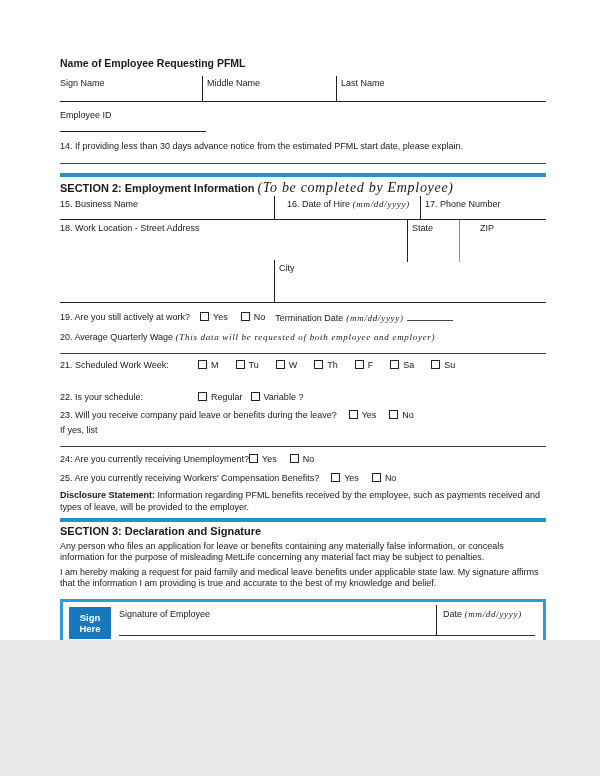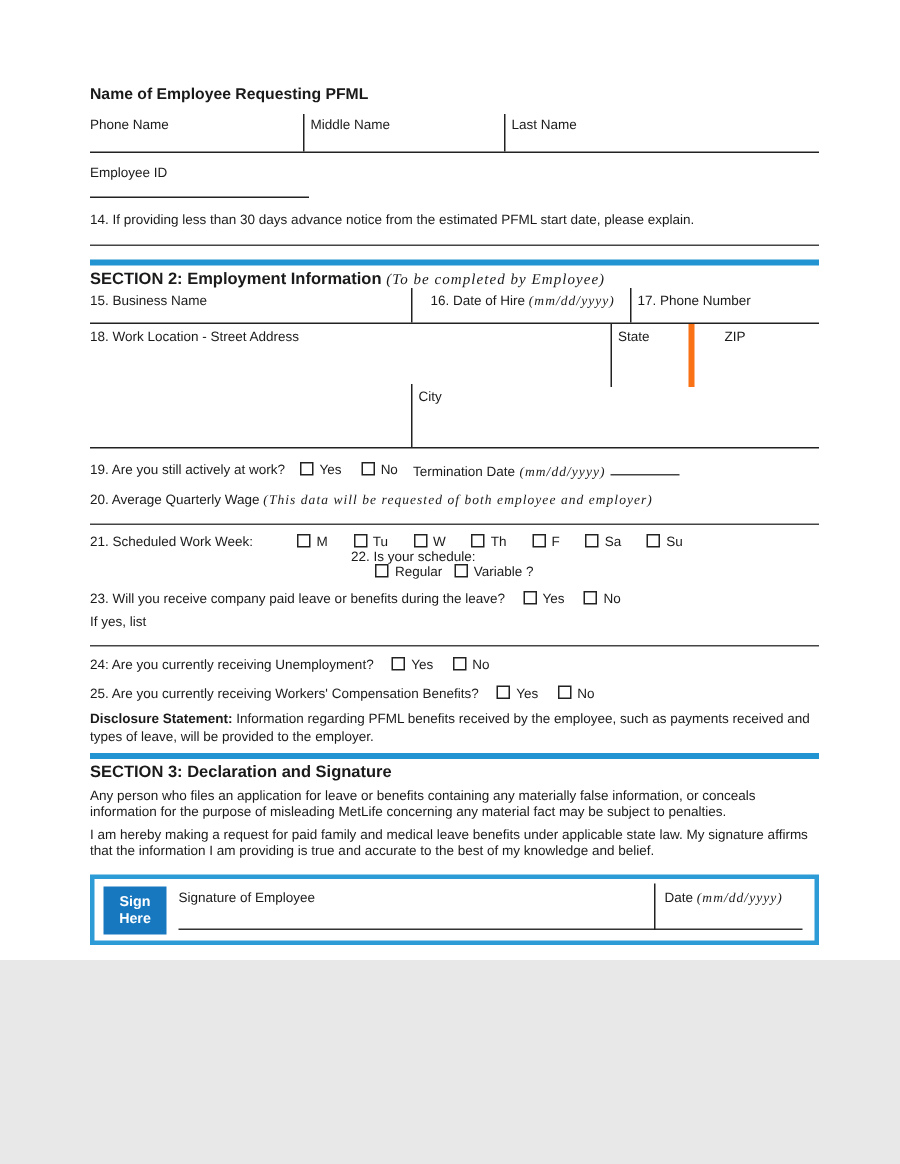--- a/index.html
+++ b/index.html
@@ -23,55 +23,55 @@
   .emp-id { margin-top:8px; font-size:9px; }
   .id-line { width:146px; height:12px; border-bottom:1px solid #222; margin-bottom:3px; }
 
   .q14 { margin-top:9px; font-size:9px; }
   .answer-line { height:13px; border-bottom:1px solid #444; }
 
   .blue-bar { height:4px; background:#2394D2; margin-top:9px; }
   .blue-bar.second { margin-top:5px; }
 
   .sec-heading { margin-top:3px; font-size:11px; font-weight:bold; }
-  .sec-heading .ital { font-weight:normal; font-size:10px; }
+  .sec-heading .ital { font-weight:normal; font-size:14px; }
 
   .tbl-row { display:flex; border-bottom:1px solid #222; }
   .tbl-cell { padding:3px 0 0 4px; font-size:9px; }
   .rowA .tbl-cell { height:23px; }
   .rowB .tbl-cell { height:42px; }
   .rowA .c1 { width:214px; padding-left:0; }
   .rowA .c2 { width:146px; border-left:1px solid #222;padding-left:12px; }
   .rowA .c3 { flex:1; border-left:1px solid #222; }
   .rowB .c1 { width:214px; padding-left:0; }
   .rowB .c2 { width:133px; border-left:1px solid #222;margin-top:40px; }
   .rowB .c3 { width:52px; border-left:1px solid #222; }
-  .rowB .c4 { flex:1; border-left:4px solid #f97316;padding-left:20px; }
+  .rowB .c4 { flex:1; border-left:1px solid #f97316;padding-left:20px; }
 
   .q-row { display:flex; align-items:center; font-size:9px; }
   .cb { display:inline-flex; gap:4px; }
   .box { width:9px; height:9px; border:1px solid #222; background:#fff; flex:none; }
 
   .q19 { margin-top:7px; gap:10px; }
   .term-wrap { display:flex; align-items:baseline; gap:3px; }
   .term-line { display:inline-block; width:46px; border-bottom:1px solid #444; height:11px; }
 
   .q20 { margin-top:9px; }
   .hr-dark { border:none; border-top:1.5px solid #444; margin-top:11px; }
 
   .q21 { margin-top:6px; }
   .q21 .lbl, .q22 .lbl { width:138px; flex:none; }
   .opts { display:flex; gap:17px; }
-  .q22 { margin-top:0;flex-direction:column; }
+  .q22 { margin-top:22px; }
   .q22 .opts { gap:8px; }
   .q23 { margin-top:8px; gap:12px; }
   .q23 .opts, .q19 .opts, .q24 .opts, .q25 .opts { gap:13px; }
   .if-yes { margin-top:5px; font-size:9px; }
 
-  .q24 { margin-top:7px; gap:12px; }
+  .q24 { margin-top:7px; }
   .q25 { margin-top:9px; gap:12px; }
 
   .disclosure { margin-top:7px; font-size:9px; line-height:11.5px; }
   .disclosure b { font-weight:bold; }
 
   .para { margin-top:4px; font-size:9px; line-height:11px; }
 
   .sig-box { margin-top:10px; border:3px solid #2D9BD6; height:47px; display:flex; padding:5px 6px 0 6px; position:relative; }
   .badge { width:42px; height:32px; background:#1878BF; color:#fff; font-size:9.5px; font-weight:bold;
            text-align:center; line-height:11px; padding-top:5px; flex:none; }
@@ -86,21 +86,21 @@
 </style>
 </head>
 <body>
 
 <div class="page">
   <div class="content">
 
     <div class="title">Name of Employee Requesting PFML</div>
 
     <div class="name-row">
-      <div class="name-cell c1"><span>Phone Name</span></div>
+      <div class="name-cell c1"><span>Sign Name</span></div>
       <div class="name-cell c2"><span>Middle Name</span></div>
       <div class="name-cell c3"><span>Last Name</span></div>
     </div>
 
     <div class="emp-id">Employee ID</div>
     <div class="id-line"></div>
 
     <div class="q14">14. If providing less than 30 days advance notice from the estimated PFML start date, please explain.</div>
     <div class="answer-line"></div>
 

